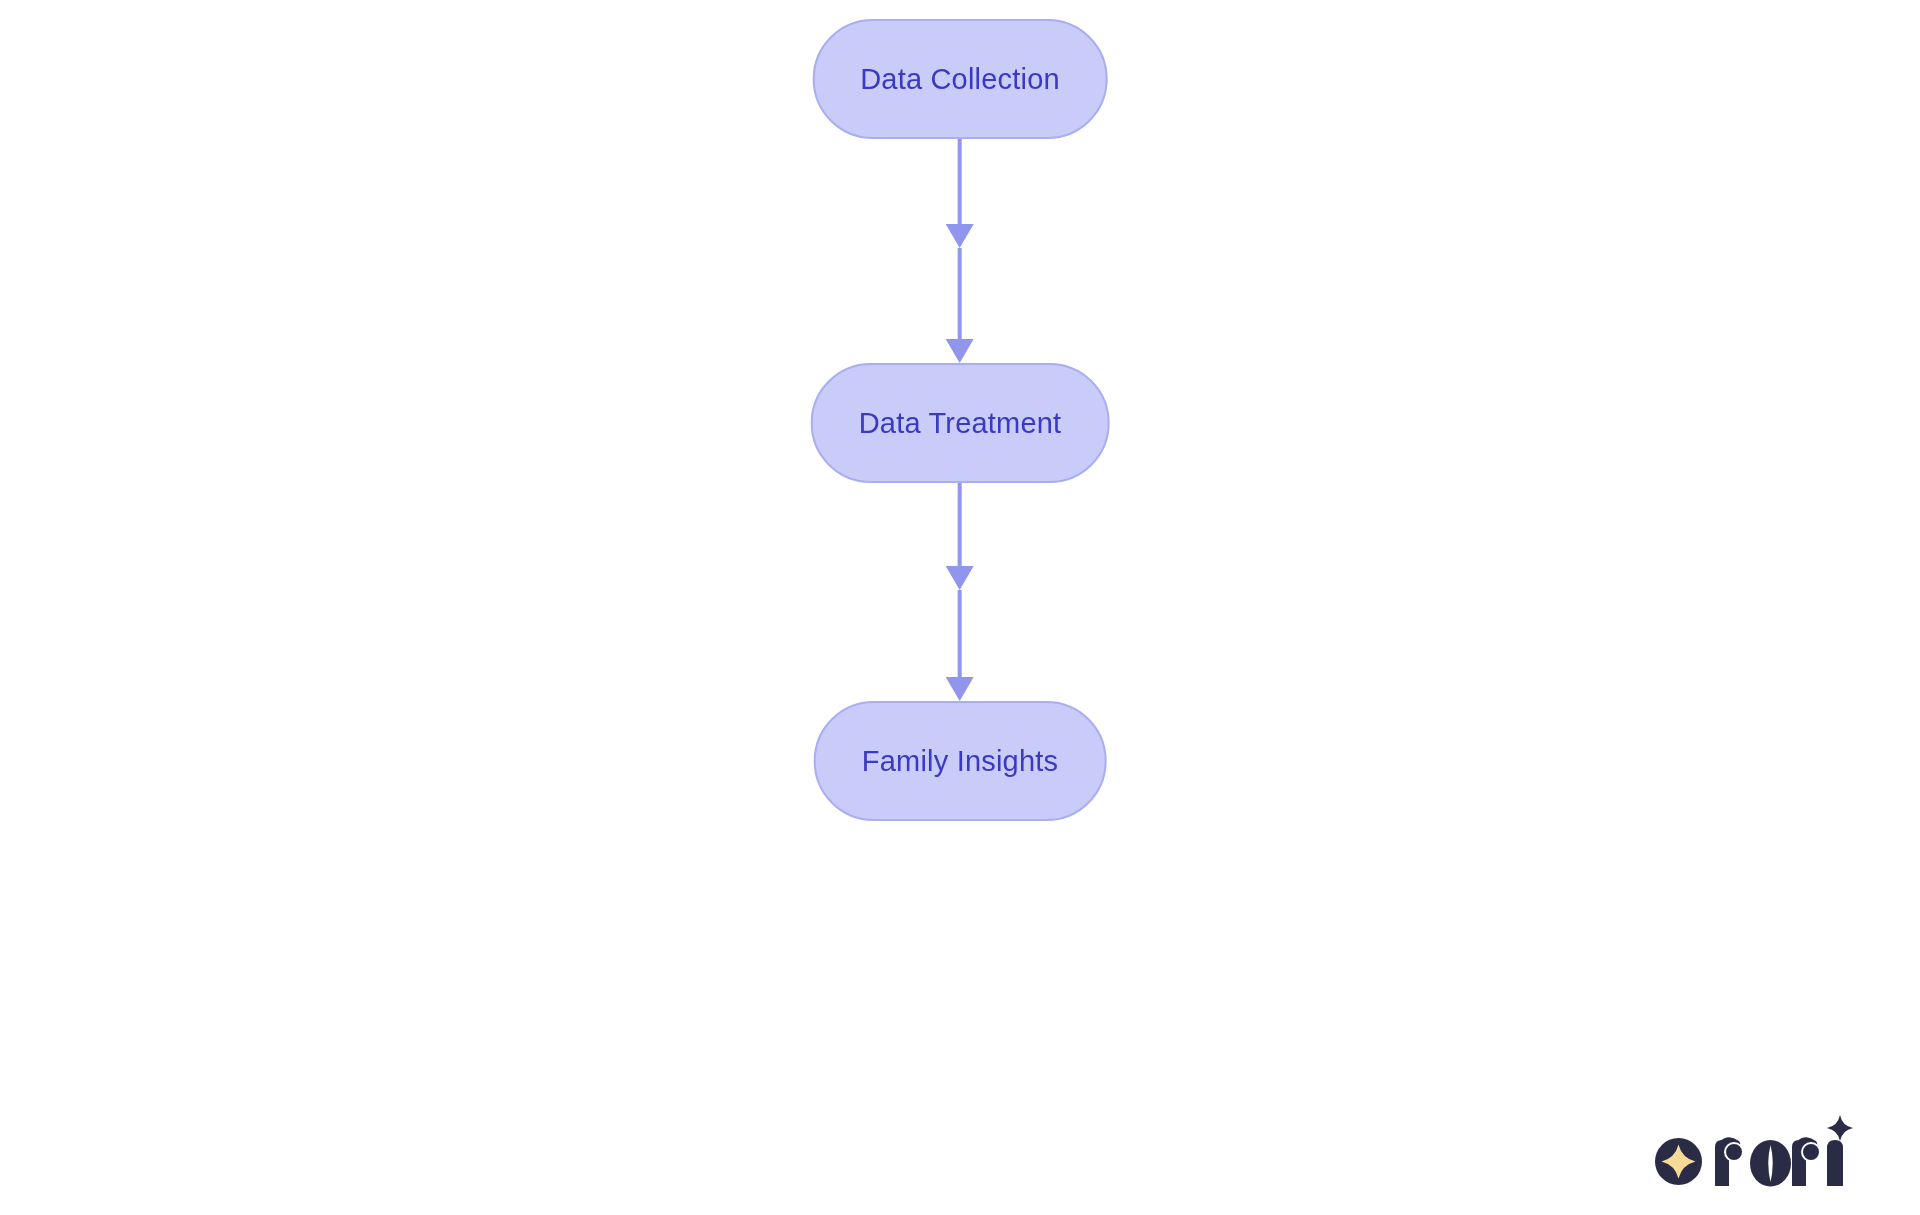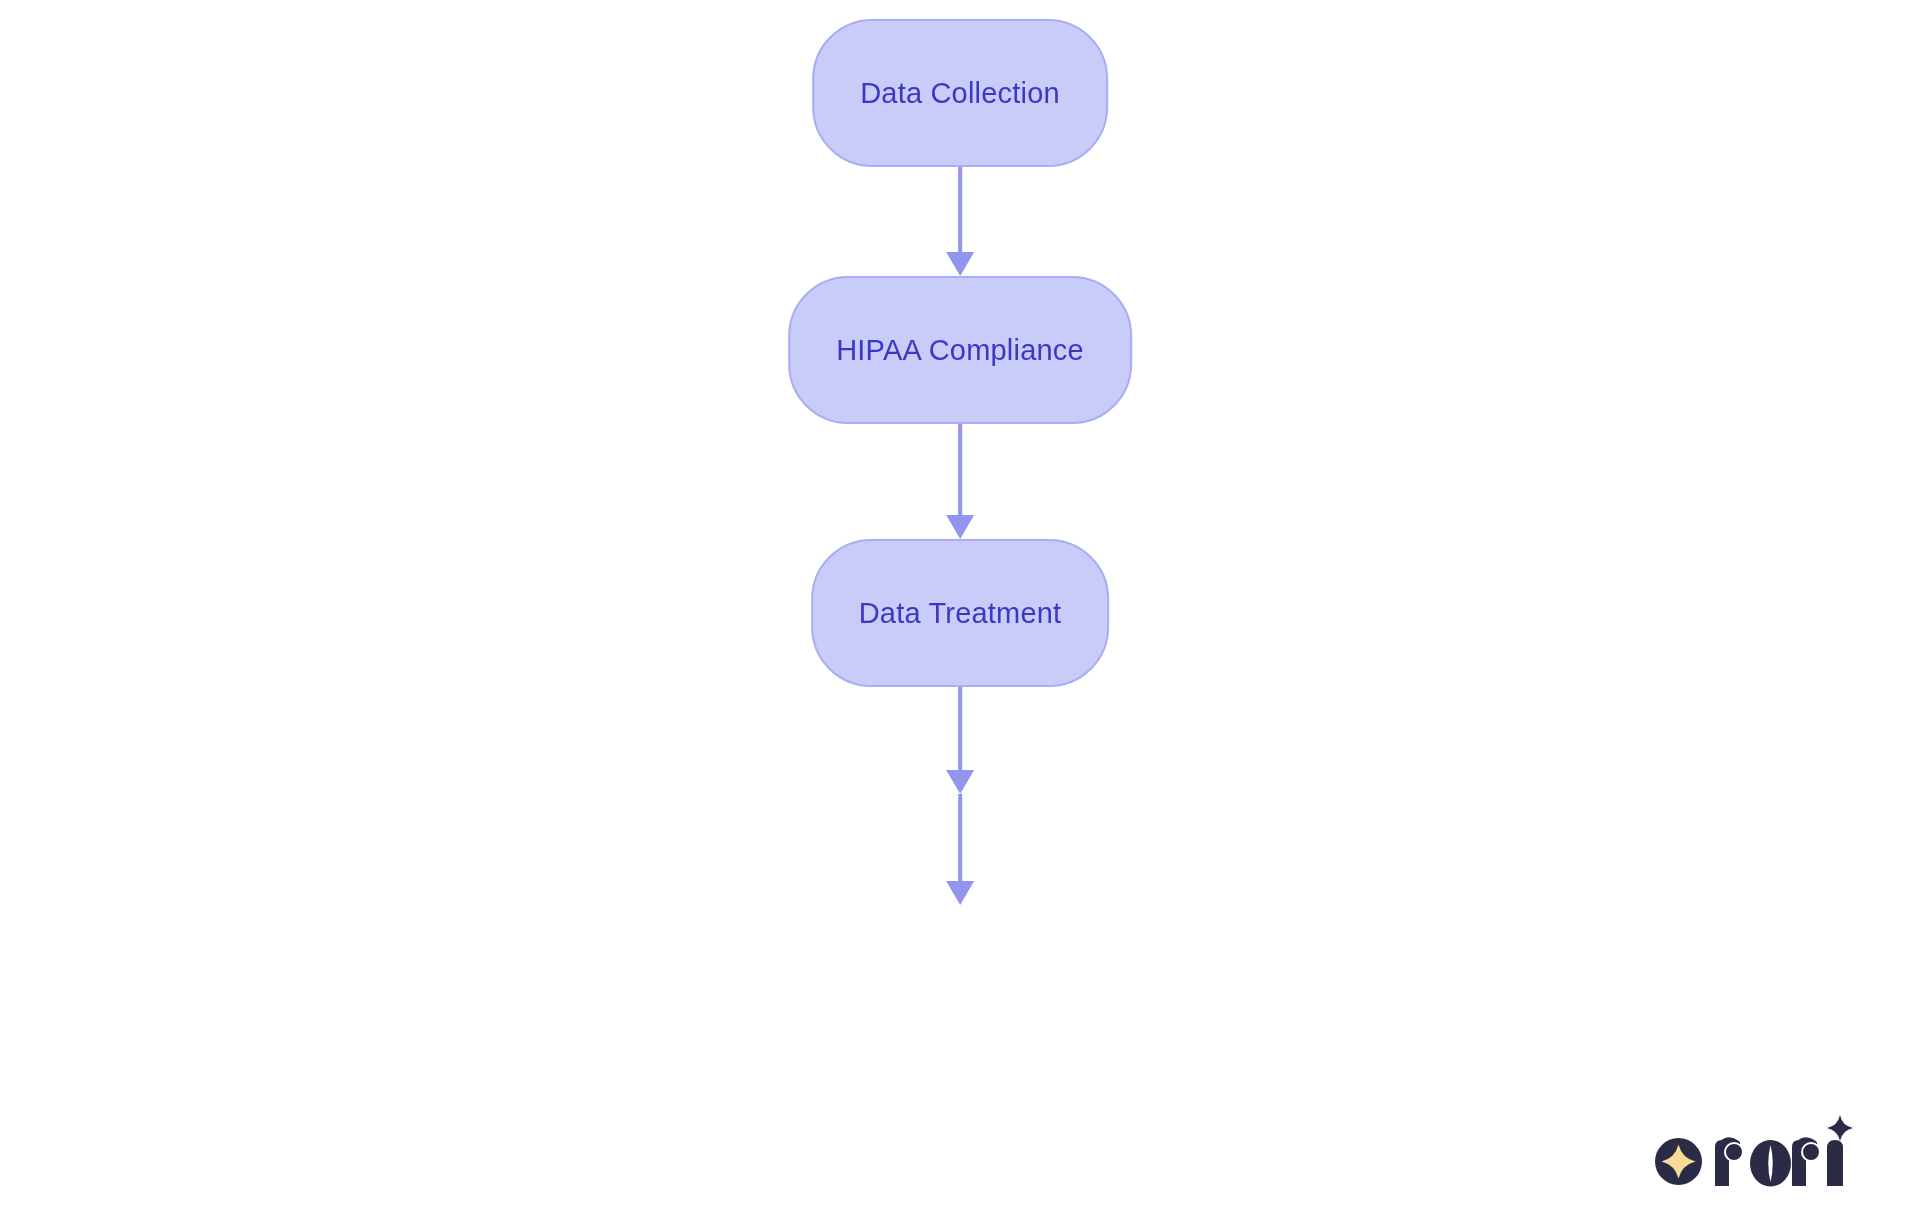--- a/index.html
+++ b/index.html
@@ -18,21 +18,21 @@
     position: absolute;
     top: 19px;
     left: 50%;
     transform: translateX(-50%);
     display: flex;
     flex-direction: column;
     align-items: center;
   }
   .node {
     box-sizing: border-box;
-    height: 148px;
+    height: 120px;
     padding: 0 46px;
     border-radius: 60px;
     background: var(--node-fill);
     border: 2px solid var(--node-border);
     display: flex;
     align-items: center;
     justify-content: center;
     white-space: nowrap;
   }
   .node-label {
@@ -76,23 +76,20 @@
   <div class="flow" id="flow">
   <div class="node">
     <span class="node-label">Data Collection</span>
   </div>
 
   <div class="arrow" style="height: 109px;">
     <div class="shaft"></div>
     <div class="head"></div>
   </div>
 
-  <div class="node">
-    <span class="node-label">HIPAA Compliance</span>
-  </div>
 
   <div class="arrow" style="height: 115px;">
     <div class="shaft"></div>
     <div class="head"></div>
   </div>
 
   <div class="node">
     <span class="node-label">Data Treatment</span>
   </div>
 
@@ -100,20 +97,23 @@
     <div class="shaft"></div>
     <div class="head"></div>
   </div>
 
 
   <div class="arrow" style="height: 111px;">
     <div class="shaft"></div>
     <div class="head"></div>
   </div>
 
+  <div class="node">
+    <span class="node-label">Family Insights</span>
+  </div>
 </div>
 
   <div class="logo">
     <svg viewBox="0 0 204 80" xmlns="http://www.w3.org/2000/svg">
       <title>rori</title>
 
       <g>
         <circle cx="26.5" cy="49.5" r="23.5" fill="var(--logo-navy)"></circle>
         <path fill="var(--logo-gold)" d="M26.5 32.5 Q30 46 43.5 49.5 Q30 53 26.5 66.5 Q23 53 9.5 49.5 Q23 46 26.5 32.5 Z"></path>
       </g>

